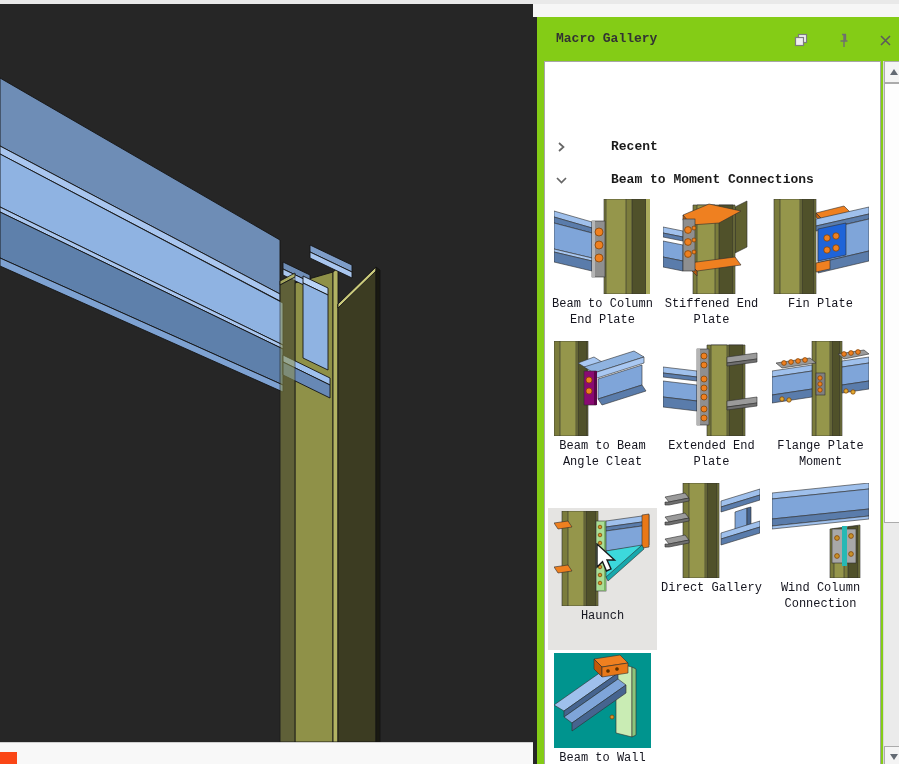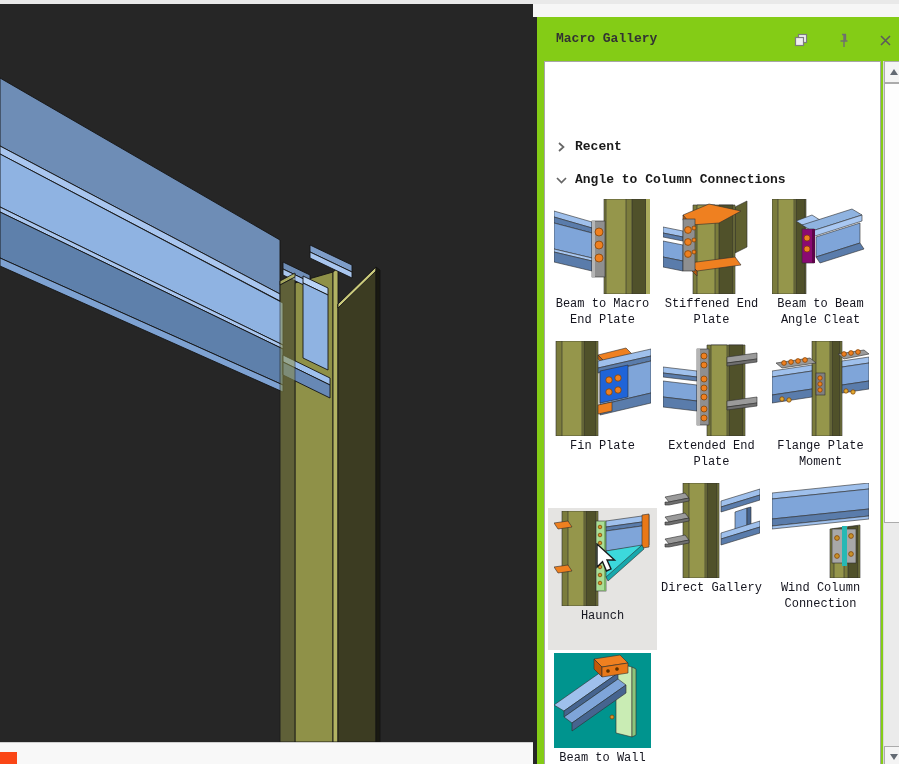--- a/index.html
+++ b/index.html
@@ -12,21 +12,21 @@
   #brand-mark { position:absolute; left:0; top:752px; width:17px; height:12px; background:#fa4616; }
 
   #panel { position:absolute; left:533px; top:17px; width:366px; height:757px; background:#84cc16; border-left:4px solid #262626;font-family:Liberation Mono, monospace; }
   .panel-header { position:absolute; left:0; top:0; width:100%; height:44px; }
   .panel-title { position:absolute; left:19px; top:14px; font-size:13px; font-weight:bold; color:#333; }
   .hdr-btn { position:absolute; top:15px; width:16px; height:16px; display:flex; align-items:center; justify-content:center; cursor:default; }
   #btn-float { left:256px; } #btn-pin { left:299px; } #btn-close { left:340px; }
 
   .content-box { position:absolute; left:7px; top:44px; width:337px; height:706px; background:#ffffff; border:1px solid #a6a6a6; overflow:hidden; }
   .box-spacer { height:68px; }
-  .section-row { display:flex; align-items:center; height:33px; padding-left:10px; font-size:13px; font-weight:bold; color:#1a1a1a; cursor:default; }
+  .section-row { display:flex; align-items:center; height:33px; padding-left:10px; font-size:13px; font-weight:bold; color:#1a1a1a; cursor:default;gap:36px; }
   .section-row .chev { width:12px; height:12px; margin-right:8px; display:flex; align-items:center; justify-content:center; }
 
   .grid { margin-left:3px; display:grid; grid-template-columns:repeat(3,109px); }
   .cell { width:109px; min-height:142px; padding:3px 3px 0 3px; text-align:center; }
   .cell.highlighted { background:#e5e4e2;margin-top:28px; }
   .thumb { width:97px; height:95px; margin:0 auto; }
   .thumb svg { display:block; }
   .thumb polygon, .thumb rect { stroke:#2e2e2e; stroke-width:.6; }
   .thumb circle { stroke:#7a3c00; stroke-width:.7; }
   .thumb .ns { stroke:none; }
@@ -123,21 +123,21 @@
         <span>Recent</span>
       </div>
 
 
       <div class="section-row">
         <span class="chev">
           <svg width="11" height="10" viewBox="0 0 11 10">
               <polyline points="1,3 5.5,7.5 10,3" fill="none" stroke="#666" stroke-width="1.7"></polyline>
             </svg>
         </span>
-        <span>Angle to Column Connections</span>
+        <span>Beam to Moment Connections</span>
       </div>
 
       <div class="grid">
 
         <div class="cell">
           <div class="thumb">
             <svg width="97" height="95" viewBox="0 0 97 95">
               <polygon points="50,0 95,0 95,95 50,95" fill="#7b7c3c"></polygon>
               <polygon points="52,0 72,0 72,95 52,95" fill="#95964b"></polygon>
               <polygon points="78,0 92,0 92,95 78,95" fill="#50512a"></polygon>
@@ -147,21 +147,21 @@
               <polygon points="0,24 38,34 38,59 0,50" fill="#7fa5d9"></polygon>
               <polygon points="0,50 38,59 38,62 0,53" fill="#a9c8f2"></polygon>
               <polygon points="0,53 38,62 38,72 0,63" fill="#5a7cab"></polygon>
               <rect x="38" y="22" width="13" height="56" fill="#8f8f8f"></rect>
               <rect x="38" y="22" width="3" height="56" fill="#b5b5b5" class="ns"></rect>
               <circle cx="45" cy="33" r="4" fill="#ef8020"></circle>
               <circle cx="45" cy="46" r="4" fill="#ef8020"></circle>
               <circle cx="45" cy="59" r="4" fill="#ef8020"></circle>
             </svg>
           </div>
-          <div class="cell-label">Beam to Macro End Plate</div>
+          <div class="cell-label">Beam to Column End Plate</div>
         </div>
 
         <div class="cell">
           <div class="thumb">
             <svg width="97" height="95" viewBox="0 0 97 95">
               <polygon points="72,8 84,2 84,48 72,54" fill="#5f6030"></polygon>
               <polygon points="30,6 72,6 72,95 30,95" fill="#7b7c3c"></polygon>
               <polygon points="34,6 52,6 52,95 34,95" fill="#95964b"></polygon>
               <polygon points="56,6 70,6 70,95 56,95" fill="#50512a"></polygon>
               <polygon points="20,16 46,5 78,12 56,24 28,26" fill="#ef8020"></polygon>
@@ -180,58 +180,58 @@
               <circle cx="31" cy="41" r="2" fill="#ef8020"></circle>
               <circle cx="31" cy="53" r="2" fill="#ef8020"></circle>
             </svg>
           </div>
           <div class="cell-label">Stiffened End Plate</div>
         </div>
 
         <div class="cell">
           <div class="thumb">
             <svg width="97" height="95" viewBox="0 0 97 95">
-              <polygon points="0,0 34,0 34,95 0,95" fill="#7b7c3c"></polygon>
-              <polygon points="6,0 22,0 22,95 6,95" fill="#95964b"></polygon>
-              <polygon points="24,0 33,0 33,95 24,95" fill="#50512a"></polygon>
-              <polygon points="24,22 40,16 48,21 32,27" fill="#a9c8f2" stroke="#8a0a72"></polygon>
-              <polygon points="30,26 80,10 90,16 40,32" fill="#8fb3e0" stroke="#8a0a72"></polygon>
-              <polygon points="40,32 90,16 90,22 40,38" fill="#a9c8f2" stroke="#8a0a72"></polygon>
-              <polygon points="44,38 88,24 88,44 44,58" fill="#7fa5d9"></polygon>
-              <polygon points="44,58 88,44 92,50 48,64" fill="#5a7cab" stroke="#8a0a72"></polygon>
-              <rect x="30" y="30" width="12" height="34" fill="#8a0a72"></rect>
-              <rect x="40" y="30" width="3" height="34" fill="#5c0648" class="ns"></rect>
-              <circle cx="35" cy="39" r="3" fill="#ef8020"></circle>
-              <circle cx="35" cy="50" r="3" fill="#ef8020"></circle>
-            </svg>
-          </div>
-          <div class="cell-label">Beam to Beam Angle Cleat</div>
-        </div>
-
-        <div class="cell">
-          <div class="thumb">
-            <svg width="97" height="95" viewBox="0 0 97 95">
               <polygon points="2,0 44,0 44,95 2,95" fill="#7b7c3c"></polygon>
               <polygon points="8,0 28,0 28,95 8,95" fill="#95964b"></polygon>
               <polygon points="30,0 42,0 42,95 30,95" fill="#50512a"></polygon>
               <polygon points="44,14 72,7 80,15 52,22" fill="#ef8020"></polygon>
               <polygon points="44,14 52,22 52,26 44,18" fill="#c06010"></polygon>
               <polygon points="44,20 97,8 97,15 44,27" fill="#9fc0ec"></polygon>
               <polygon points="44,27 97,15 97,20 44,32" fill="#5a7cab"></polygon>
               <polygon points="46,32 97,20 97,52 46,64" fill="#7fa5d9"></polygon>
               <polygon points="46,64 97,52 97,62 46,74" fill="#5a7cab"></polygon>
               <polygon points="44,64 58,61 58,70 44,73" fill="#ef8020"></polygon>
               <polygon points="46,30 74,24 74,56 46,62" fill="#1f64d8"></polygon>
               <circle cx="55" cy="39" r="3.2" fill="#ef8020"></circle>
               <circle cx="64" cy="37" r="3.2" fill="#ef8020"></circle>
               <circle cx="55" cy="51" r="3.2" fill="#ef8020"></circle>
               <circle cx="64" cy="49" r="3.2" fill="#ef8020"></circle>
             </svg>
           </div>
           <div class="cell-label">Fin Plate</div>
+        </div>
+
+        <div class="cell">
+          <div class="thumb">
+            <svg width="97" height="95" viewBox="0 0 97 95">
+              <polygon points="0,0 34,0 34,95 0,95" fill="#7b7c3c"></polygon>
+              <polygon points="6,0 22,0 22,95 6,95" fill="#95964b"></polygon>
+              <polygon points="24,0 33,0 33,95 24,95" fill="#50512a"></polygon>
+              <polygon points="24,22 40,16 48,21 32,27" fill="#a9c8f2" stroke="#8a0a72"></polygon>
+              <polygon points="30,26 80,10 90,16 40,32" fill="#8fb3e0" stroke="#8a0a72"></polygon>
+              <polygon points="40,32 90,16 90,22 40,38" fill="#a9c8f2" stroke="#8a0a72"></polygon>
+              <polygon points="44,38 88,24 88,44 44,58" fill="#7fa5d9"></polygon>
+              <polygon points="44,58 88,44 92,50 48,64" fill="#5a7cab" stroke="#8a0a72"></polygon>
+              <rect x="30" y="30" width="12" height="34" fill="#8a0a72"></rect>
+              <rect x="40" y="30" width="3" height="34" fill="#5c0648" class="ns"></rect>
+              <circle cx="35" cy="39" r="3" fill="#ef8020"></circle>
+              <circle cx="35" cy="50" r="3" fill="#ef8020"></circle>
+            </svg>
+          </div>
+          <div class="cell-label">Beam to Beam Angle Cleat</div>
         </div>
 
         <div class="cell">
           <div class="thumb">
             <svg width="97" height="95" viewBox="0 0 97 95">
               <polygon points="44,4 82,4 82,95 44,95" fill="#7b7c3c"></polygon>
               <polygon points="48,4 64,4 64,95 48,95" fill="#95964b"></polygon>
               <polygon points="66,4 80,4 80,95 66,95" fill="#50512a"></polygon>
               <polygon points="64,16 94,12 94,18 64,22" fill="#9a9a9a"></polygon>
               <polygon points="64,22 94,18 94,21 64,25" fill="#6f6f6f"></polygon>

